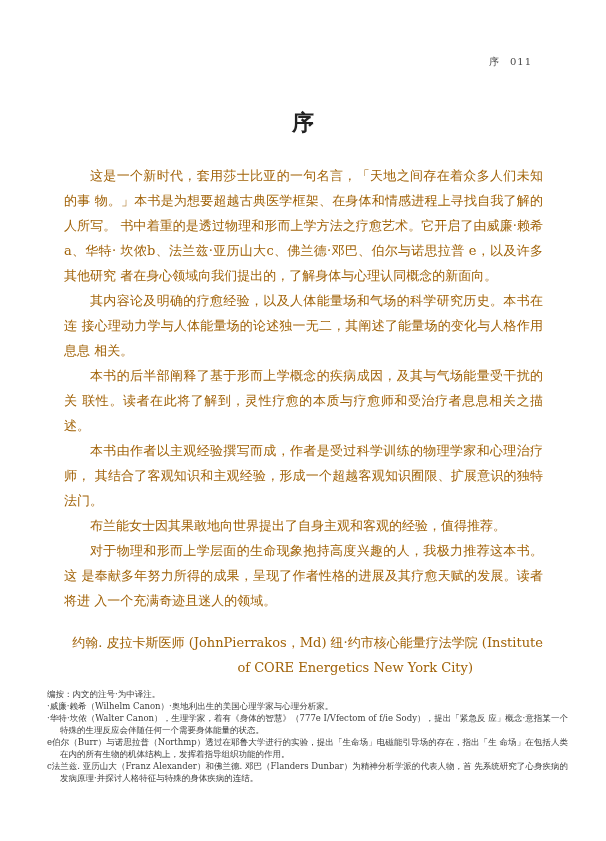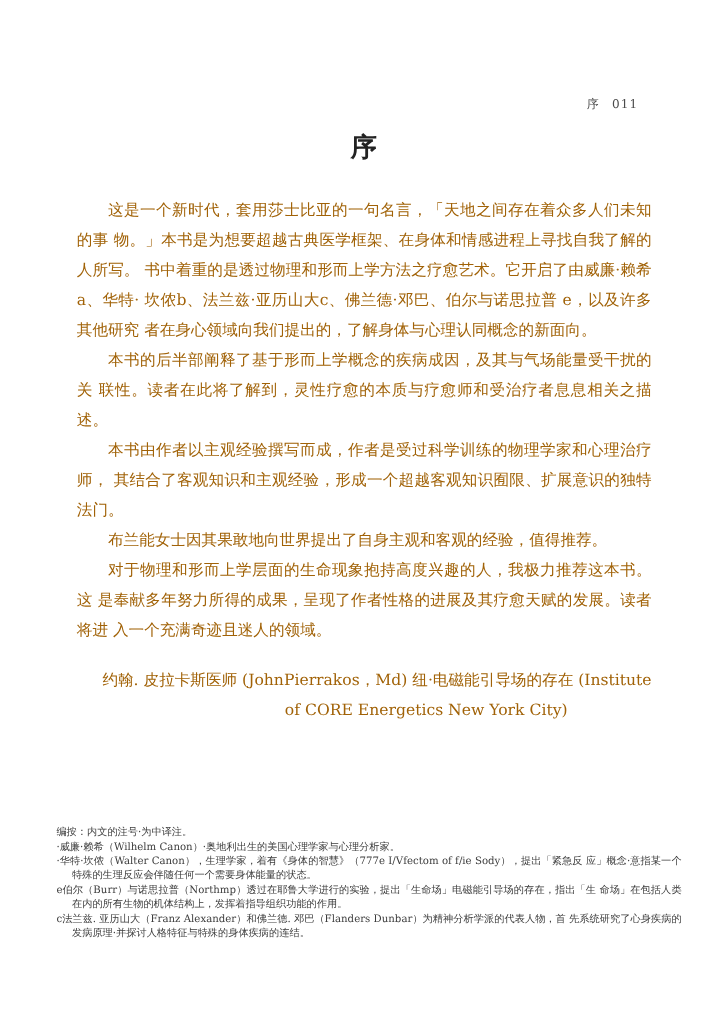--- a/index.html
+++ b/index.html
@@ -11,21 +11,21 @@
     position: relative;
     width: 606px;
     height: 841px;
     background: #ffffff;
     font-family: "DejaVu Serif", "Liberation Serif", serif;
     color: #2f2f2f;
     overflow: hidden;
   }
   .header {
     position: absolute;
-    top: 80px;
+    top: 55px;
     right: 74px;
     font-size: 10px;
     color: #4a4a4a;
     letter-spacing: 1px;
   }
   .header .head-label { margin-right: 10px; }
   .title {
     position: absolute;
     top: 108px;
     left: 0;
@@ -78,27 +78,28 @@
 <div class="page">
 
   <div class="header">
     <span class="head-label">序</span><span>011</span>
   </div>
 
   <h1 class="title">序</h1>
 
   <div class="body-text">
     <p>这是一个新时代，套用莎士比亚的一句名言，「天地之间存在着众多人们未知的事 物。」本书是为想要超越古典医学框架、在身体和情感进程上寻找自我了解的人所写。 书中着重的是透过物理和形而上学方法之疗愈艺术。它开启了由威廉·赖希a、华特· 坎侬b、法兰兹·亚历山大c、佛兰德·邓巴、伯尔与诺思拉普 e，以及许多其他研究 者在身心领域向我们提出的，了解身体与心理认同概念的新面向。</p>
+    <p>其内容论及明确的疗愈经验，以及人体能量场和气场的科学研究历史。本书在连 接心理动力学与人体能量场的论述独一无二，其阐述了能量场的变化与人格作用息息 相关。</p>
     <p>本书的后半部阐释了基于形而上学概念的疾病成因，及其与气场能量受干扰的关 联性。读者在此将了解到，灵性疗愈的本质与疗愈师和受治疗者息息相关之描述。</p>
     <p>本书由作者以主观经验撰写而成，作者是受过科学训练的物理学家和心理治疗师， 其结合了客观知识和主观经验，形成一个超越客观知识囿限、扩展意识的独特法门。</p>
     <p>布兰能女士因其果敢地向世界提出了自身主观和客观的经验，值得推荐。</p>
     <p>对于物理和形而上学层面的生命现象抱持高度兴趣的人，我极力推荐这本书。这 是奉献多年努力所得的成果，呈现了作者性格的进展及其疗愈天赋的发展。读者将进 入一个充满奇迹且迷人的领域。</p>
 
     <div class="signature">
-      <p class="sig-line1">约翰. 皮拉卡斯医师 (JohnPierrakos，Md) 纽·电磁能引导场的存在 (Institute</p>
+      <p class="sig-line1">约翰. 皮拉卡斯医师 (JohnPierrakos，Md) 纽·约市核心能量疗法学院 (Institute</p>
       <p class="sig-line2">of CORE Energetics New York City)</p>
     </div>
   </div>
 
   <div class="footnotes">
     <p>编按：内文的注号·为中译注。</p>
     <p>·威廉·赖希（Wilhelm Canon）·奥地利出生的美国心理学家与心理分析家。</p>
     <p>·华特·坎侬（Walter Canon），生理学家，着有《身体的智慧》（777e I/Vfectom of f/ie Sody），提出「紧急反 应」概念·意指某一个特殊的生理反应会伴随任何一个需要身体能量的状态。</p>
     <p>e伯尔（Burr）与诺思拉普（Northmp）透过在耶鲁大学进行的实验，提出「生命场」电磁能引导场的存在，指出「生 命场」在包括人类在内的所有生物的机体结构上，发挥着指导组织功能的作用。</p>
     <p>c法兰兹. 亚历山大（Franz Alexander）和佛兰德. 邓巴（Flanders Dunbar）为精神分析学派的代表人物，首 先系统研究了心身疾病的发病原理·并探讨人格特征与特殊的身体疾病的连结。</p>

